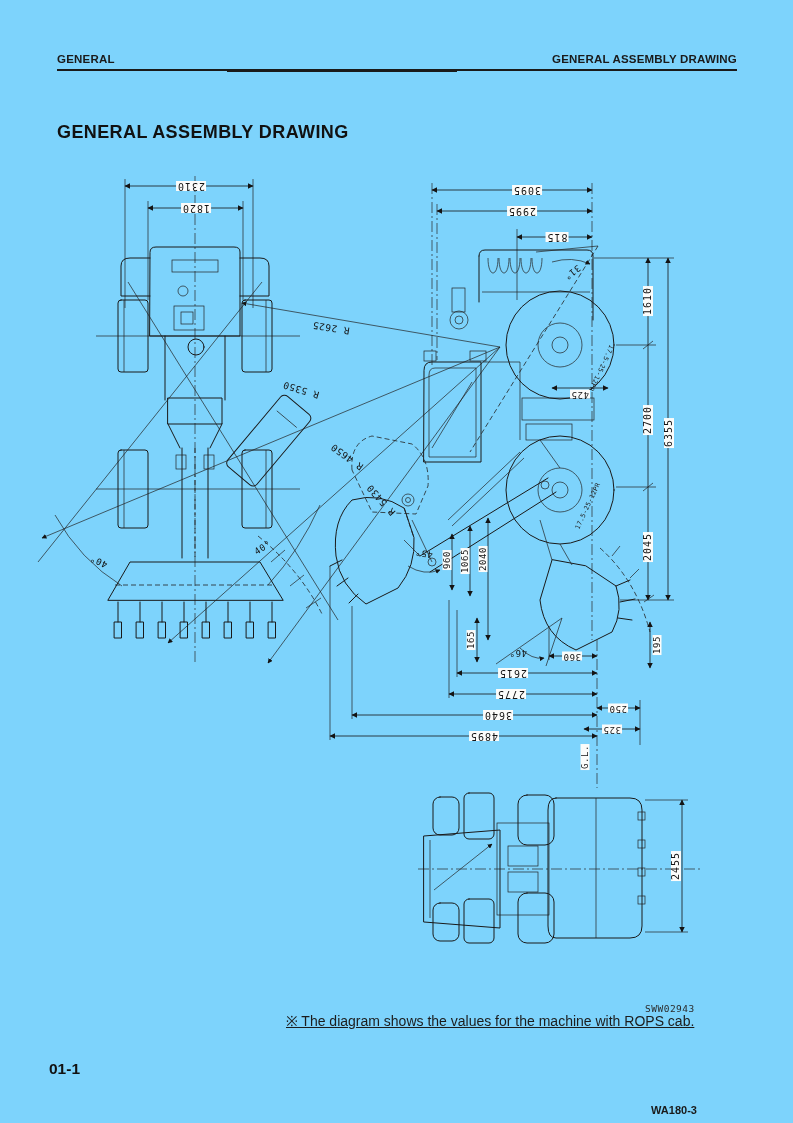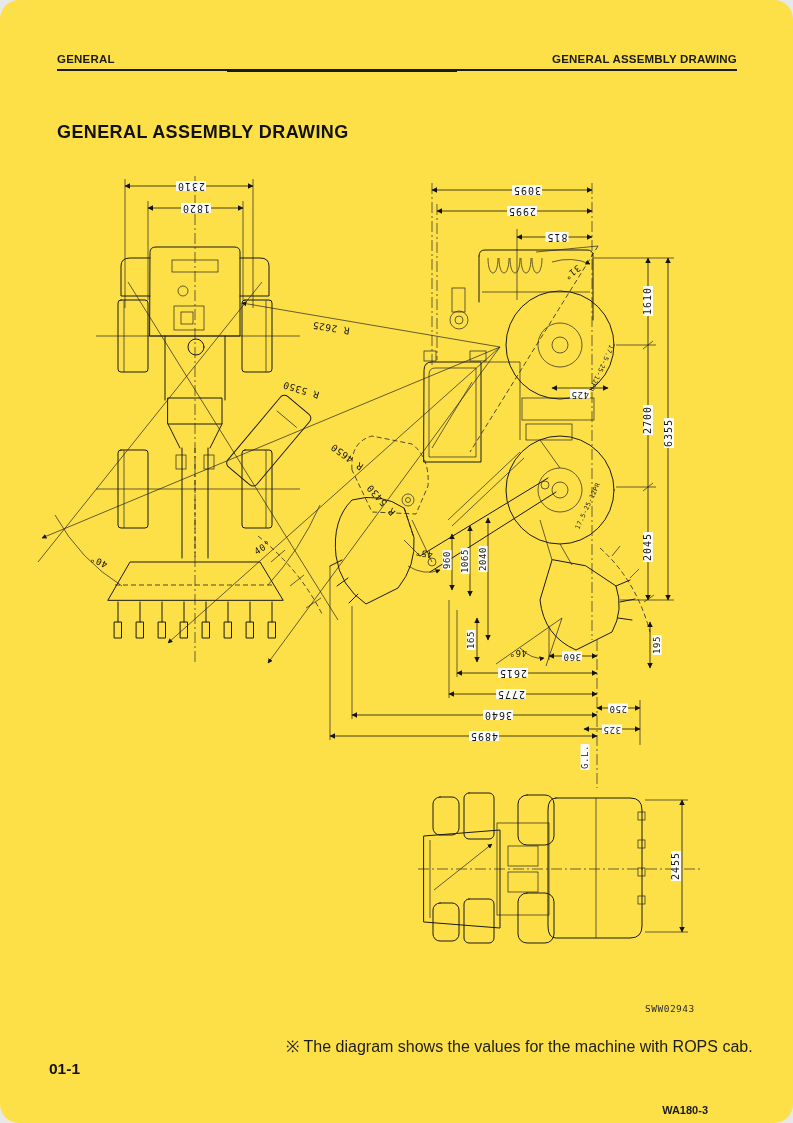--- a/index.html
+++ b/index.html
@@ -1,26 +1,26 @@
 <!DOCTYPE html>
 <html><head>
 <meta charset="utf-8">
 <style>
   html,body{margin:0;padding:0;background:#e8e8e8;}
-  #page{position:relative;width:793px;height:1123px;margin:0 auto;background:#fde047;
-        font-family:"Liberation Sans",sans-serif;color:#141414;overflow:hidden;border-radius:19px;}
+  #page{position:relative;width:793px;height:1123px;margin:0 auto;background:#7dd3fc;
+        font-family:"Liberation Sans",sans-serif;color:#141414;overflow:hidden;}
   
   .hdr{position:absolute;font-size:11.5px;font-weight:bold;letter-spacing:.2px;color:#1a1a1a;}
   #header-rule{position:absolute;left:57px;top:69px;width:680px;height:2px;background:#1a1a1a;}
   #header-rule:after{content:"";position:absolute;left:170px;top:1px;width:230px;height:2px;background:#1a1a1a;}
   #page-title{position:absolute;left:57px;top:122px;font-size:18px;font-weight:bold;letter-spacing:.4px;color:#111;}
   #watermark{position:absolute;left:360px;top:296px;font-size:28px;color:#6f6f6f;opacity:.8;letter-spacing:.3px;}
-  #note{position:absolute;left:286px;top:1035px;font-size:16px;font-weight:500;color:#1c1c1c;}
+  #note{position:absolute;left:286px;top:1011px;font-size:14px;font-weight:500;color:#1c1c1c;text-decoration:underline;}
   #footer-page{position:absolute;left:49px;top:1060px;font-size:15.5px;font-weight:bold;color:#111;}
-  #footer-model{position:absolute;left:640px;top:1104px;width:68px;text-align:right;font-size:11px;font-weight:600;color:#1a1a1a;}
+  #footer-model{position:absolute;left:640px;top:1104px;width:68px;text-align:center;font-size:11px;font-weight:600;color:#1a1a1a;}
   #drawing-code{position:absolute;left:645px;top:963px;font:9.5px "DejaVu Sans Mono",monospace;color:#2b2b2b;letter-spacing:.5px;margin-top:40px;}
   
   .dim{position:absolute;transform:translate(-50%,-50%) rotate(var(--r,0deg));
        font:10px "DejaVu Sans Mono",monospace;letter-spacing:1px;color:#141414;
        background:#fcfcfa;padding:0 1px;white-space:nowrap;line-height:1;}
   .dim.sm{font-size:9px;letter-spacing:.6px;}
   .dim.rad{font-size:9.5px;letter-spacing:.5px;background:transparent;}
   .dim.tire{font-size:6.5px;letter-spacing:.3px;background:transparent;color:#222;}
   svg{position:absolute;left:0;top:0;}
   .ln{stroke:#1a1a1a;stroke-width:1;fill:none;stroke-linecap:round;stroke-linejoin:round;}

